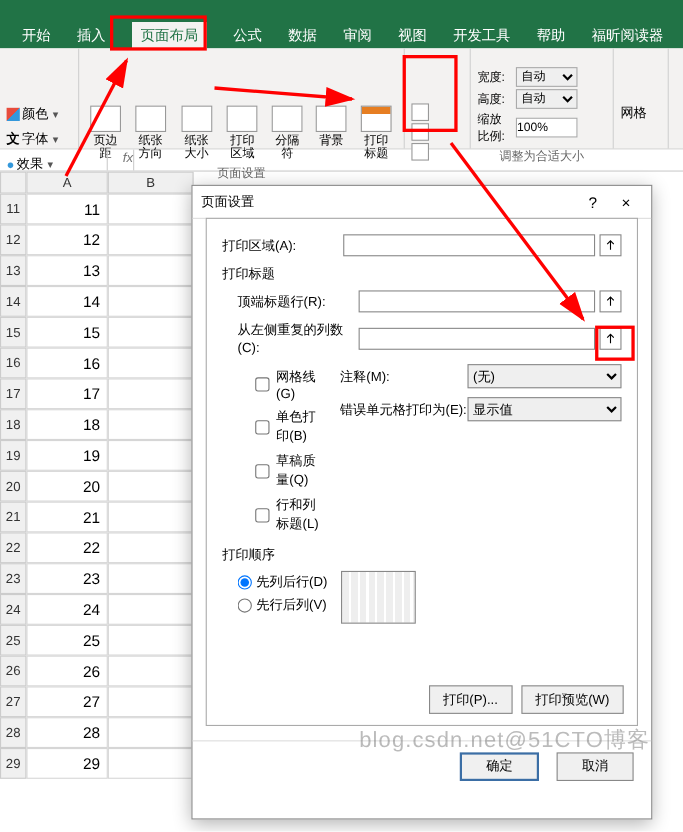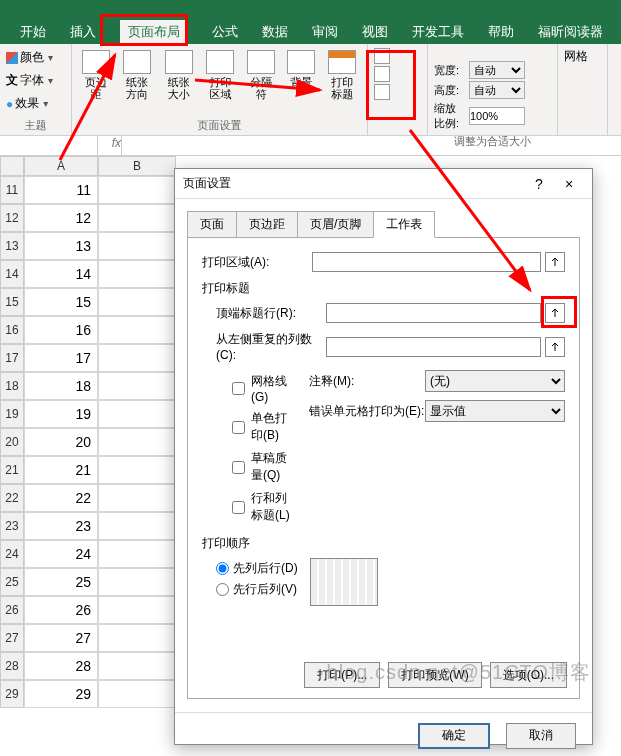--- a/index.html
+++ b/index.html
@@ -9,21 +9,21 @@
 .titlebar { height: 20px; background: #217346; }
 
 
 .ribbon-tabs { height: 24px; background: #217346; color: #fff; display: flex; align-items: center; padding-left: 20px; gap: 24px; font-size: 13px; }
 .ribbon-tabs .tab { cursor: pointer; }
 .ribbon-tabs .tab.active { background: #f3f2f1; color: #217346; padding: 3px 8px; }
 
 
 .ribbon { height: 92px; background: #f3f2f1; border-bottom: 1px solid #d0d0d0; display: flex; }
 .ribbon-group { border-right: 1px solid #d0d0d0; padding: 4px 6px 2px; display: flex; flex-direction: column; }
-.ribbon-group .controls { flex: 1; display: flex; gap: 4px; align-items: flex-start; }
+.ribbon-group .controls { flex: 1; display: flex; gap: 4px; align-items: flex-start; margin-top: 46px; }
 .ribbon-group .label { text-align: center; font-size: 11px; color: #666; padding-top: 2px; }
 
 .theme-row { display: flex; align-items: center; gap: 2px; font-size: 12px; padding: 1px 0; }
 .theme-sq { width: 12px; height: 12px; background: linear-gradient(135deg,#e74c3c 50%,#3498db 50%); }
 .dd { font-size: 10px; color: #555; margin-left: 2px; }
 
 .big-btn { display: flex; flex-direction: column; align-items: center; gap: 2px; padding: 2px 4px; cursor: pointer; }
 .big-btn .ico { width: 28px; height: 24px; background: #fff; border: 1px solid #999; position: relative; }
 .big-btn .txt { font-size: 11px; text-align: center; line-height: 1.1; }
 
@@ -310,26 +310,20 @@
       </div>
     </div>
 </div>
 
 <div class="dialog">
   <div class="dlg-title">
     <span class="t">页面设置</span>
     <span class="wbtn">?</span>
     <span class="wbtn">×</span>
   </div>
-  <div class="dlg-tabs">
-    <div class="dlg-tab">页面</div>
-    <div class="dlg-tab">页边距</div>
-    <div class="dlg-tab">页眉/页脚</div>
-    <div class="dlg-tab active">工作表</div>
-  </div>
   <div class="dlg-panel">
     <div class="frow">
       <span class="flbl">打印区域(A):</span>
       <input type="text" style="">
       <div class="picker">
           <svg viewBox="0 0 10 10">
             <path d="M5 9 L5 1 M2 4 L5 1 L8 4" stroke="#000" fill="none"></path>
           </svg>
         </div>
     </div>
@@ -395,21 +389,20 @@
             <input type="radio" name="ord" style="">
             <span>先行后列(V)</span>
           </div>
       </div>
       <div class="order-img"></div>
     </div>
 
     <div class="dlg-btns">
       <button class="dbtn">打印(P)...</button>
       <button class="dbtn">打印预览(W)</button>
-      <button class="dbtn">选项(O)...</button>
     </div>
   </div>
   <div class="dlg-footer">
     <button class="fbtn primary">确定</button>
     <button class="fbtn">取消</button>
   </div>
 </div>
 
 <div class="redbox" style="left:100px; top:14px; width:88px; height:32px;"></div>
 <div class="redbox" style="left:366px; top:50px; width:50px; height:70px;"></div>

